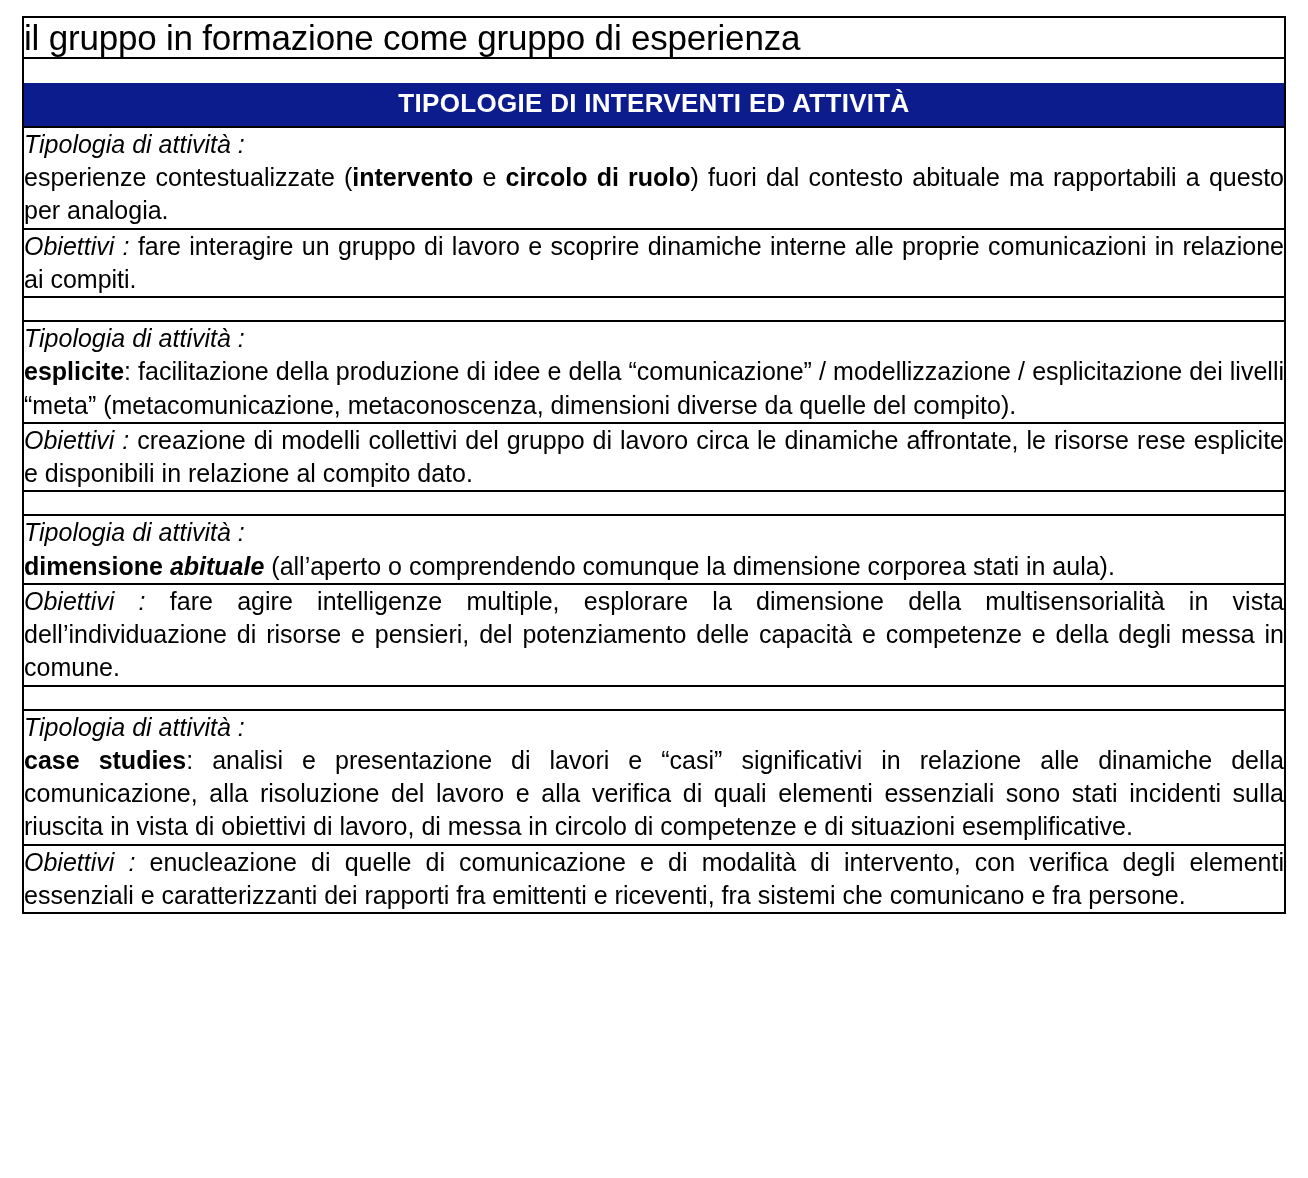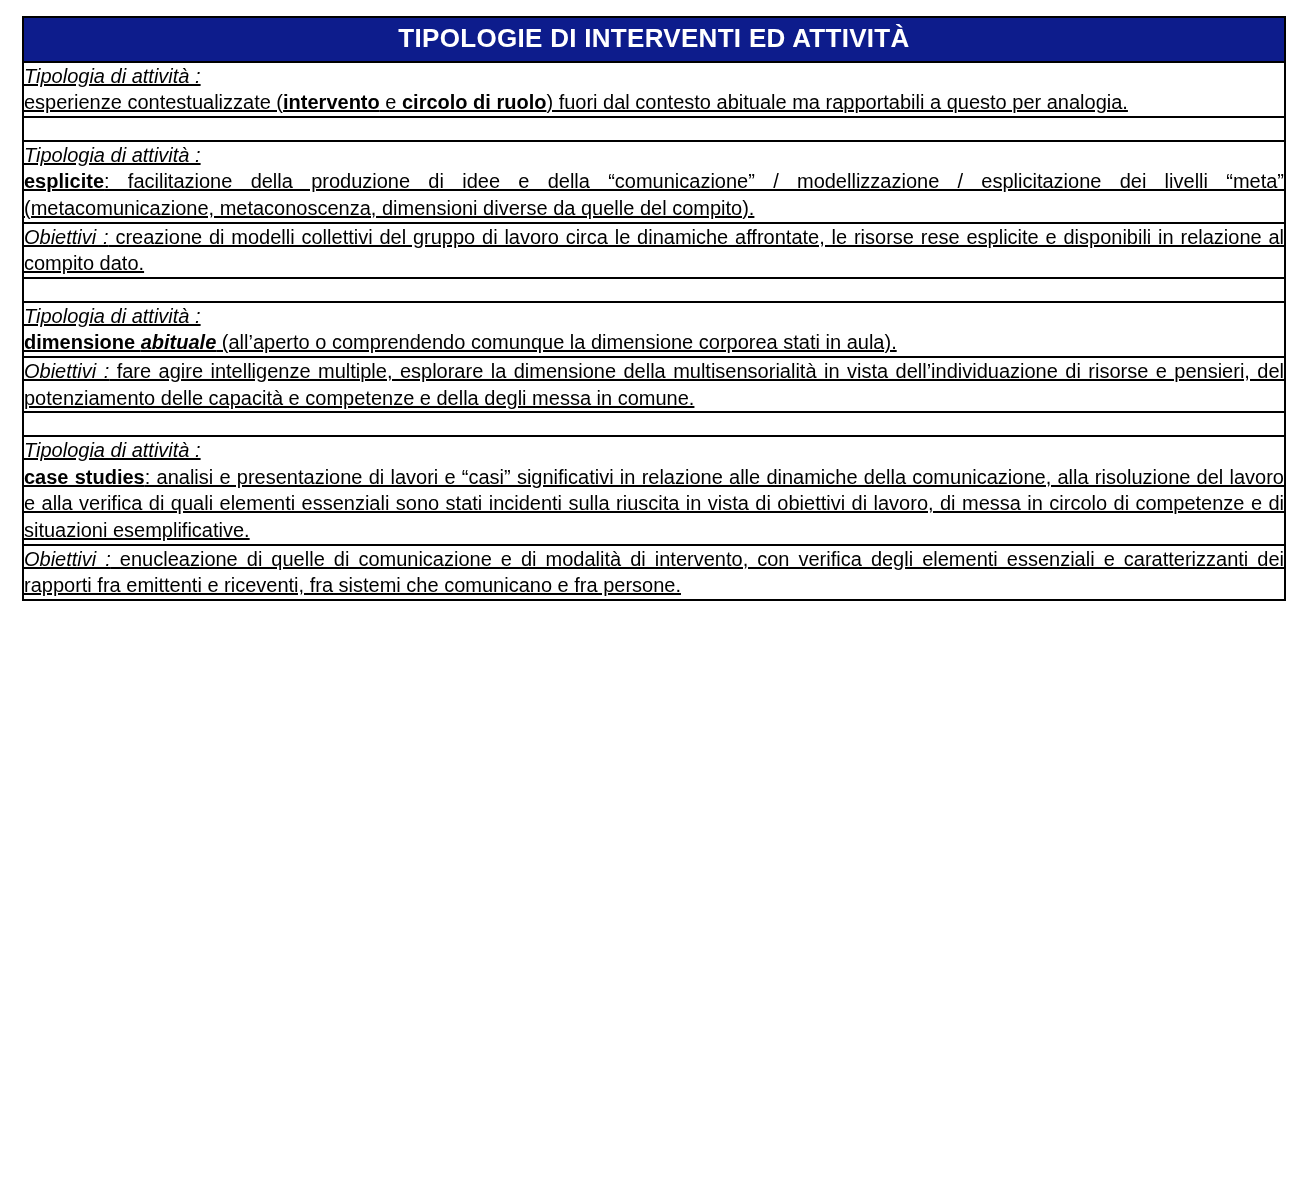--- a/index.html
+++ b/index.html
@@ -44,62 +44,72 @@
   }
   .banner {
     background: #0d1c8c;
     color: #ffffff;
     text-align: center;
     font-weight: bold;
     font-size: 26px;
     letter-spacing: 0.3px;
     padding: 6px 4px 8px 4px;
     line-height: 1.1;
+    margin-top: 24px;
   }
   .spacer-cell {
     height: 22px;
   }
   .spacer-cell .inner {
     height: 22px;
   }
   .block-cell {
     padding: 5px 10px 7px 8px;
-    font-size: 20px;
+    font-size: 25px;
     line-height: 1.33;
     text-align: justify;
-    text-decoration: underline;
   }
   .block-cell p {
     margin: 0;
   }
   .lead {
     font-style: italic;
   }
   .b { font-weight: bold; }
   .bi { font-weight: bold; font-style: italic; }
 </style>
 </head>
 <body>
 
 <div class="page">
   <table class="doc-table">
     <colgroup>
         <col style="width:1262px">
       </colgroup>
     <tbody>
       <tr>
+        <td class="title-cell">
+          <div class="title-text">il gruppo in formazione come gruppo di esperienza</div>
+        </td>
+      </tr>
+      <tr>
         <td class="banner-cell">
           <div class="banner">TIPOLOGIE DI INTERVENTI ED ATTIVITÀ</div>
         </td>
       </tr>
 
       <tr>
         <td class="block-cell">
           <p class="lead">Tipologia di attività :</p>
           <p><span>esperienze contestualizzate  (</span><span class="b">intervento</span><span> e </span><span class="b">circolo di ruolo</span><span>) fuori dal contesto abituale ma rapportabili a questo per analogia.</span></p>
+        </td>
+      </tr>
+      <tr>
+        <td class="block-cell">
+          <p><span class="lead">Obiettivi :</span><span> fare interagire un gruppo di lavoro e scoprire dinamiche interne alle proprie comunicazioni in relazione ai compiti.</span></p>
         </td>
       </tr>
       <tr>
         <td class="spacer-cell">
             <div class="inner"></div>
           </td>
       </tr>
 
       <tr>
         <td class="block-cell">

